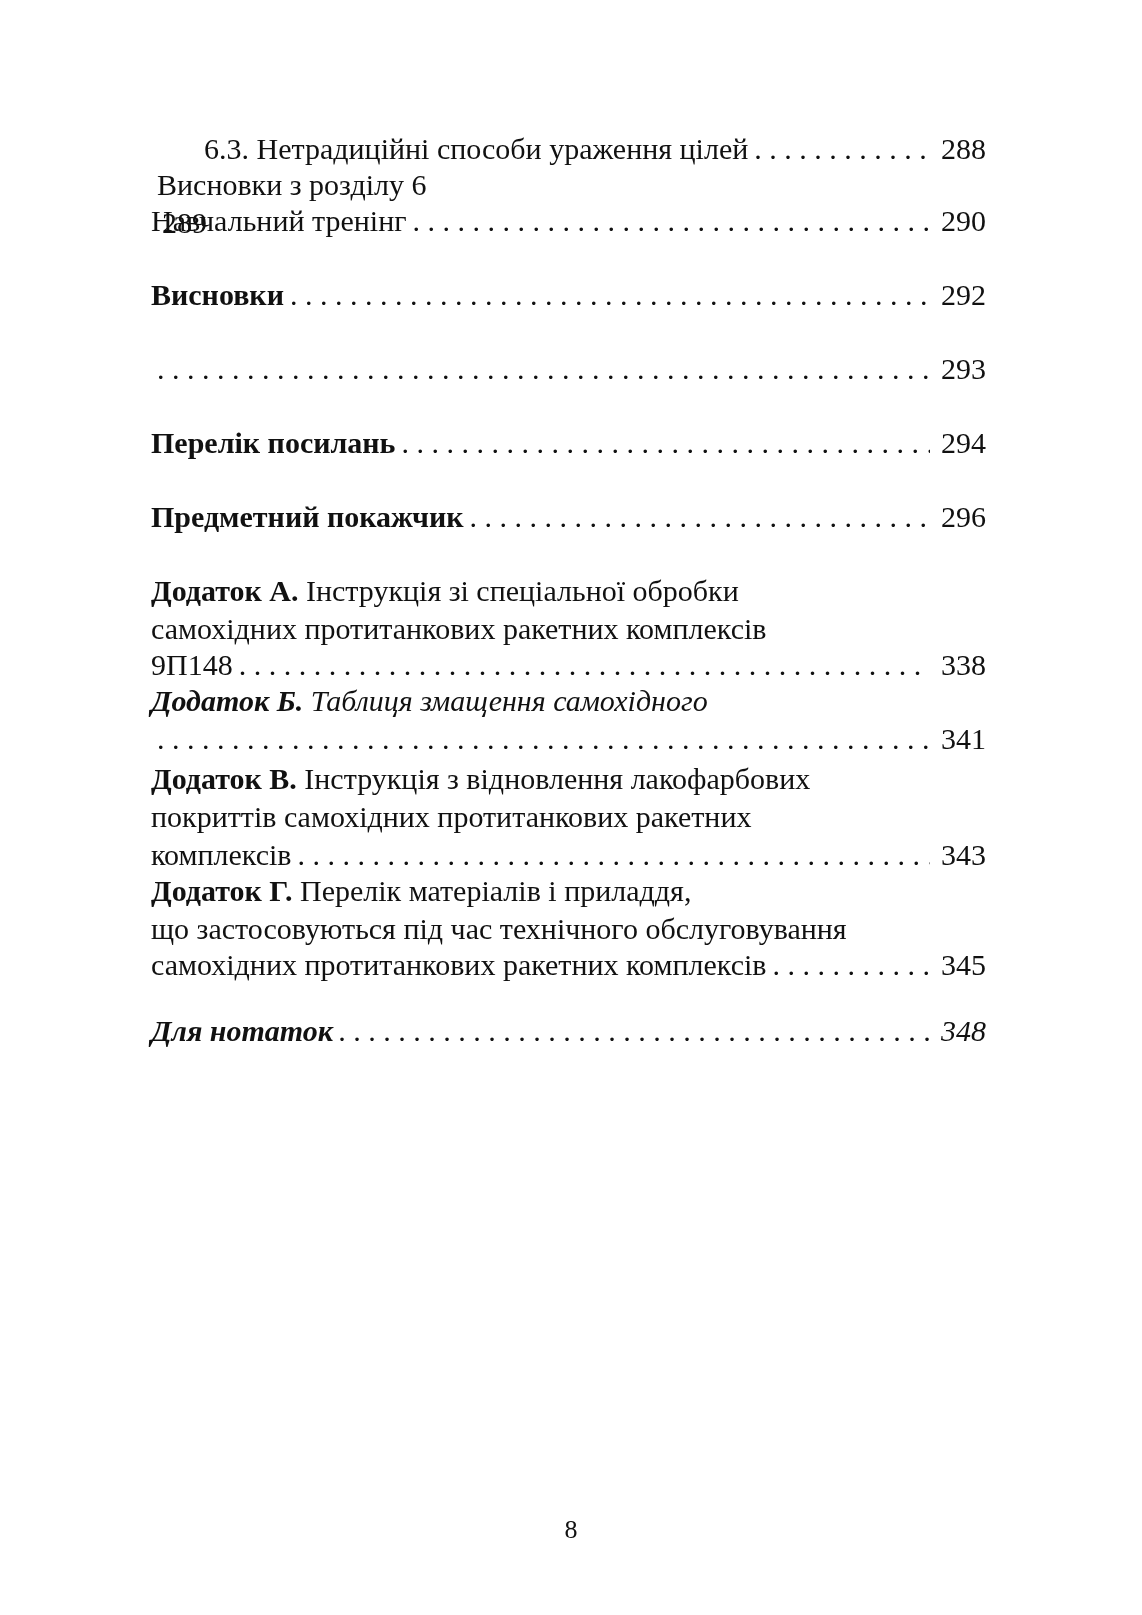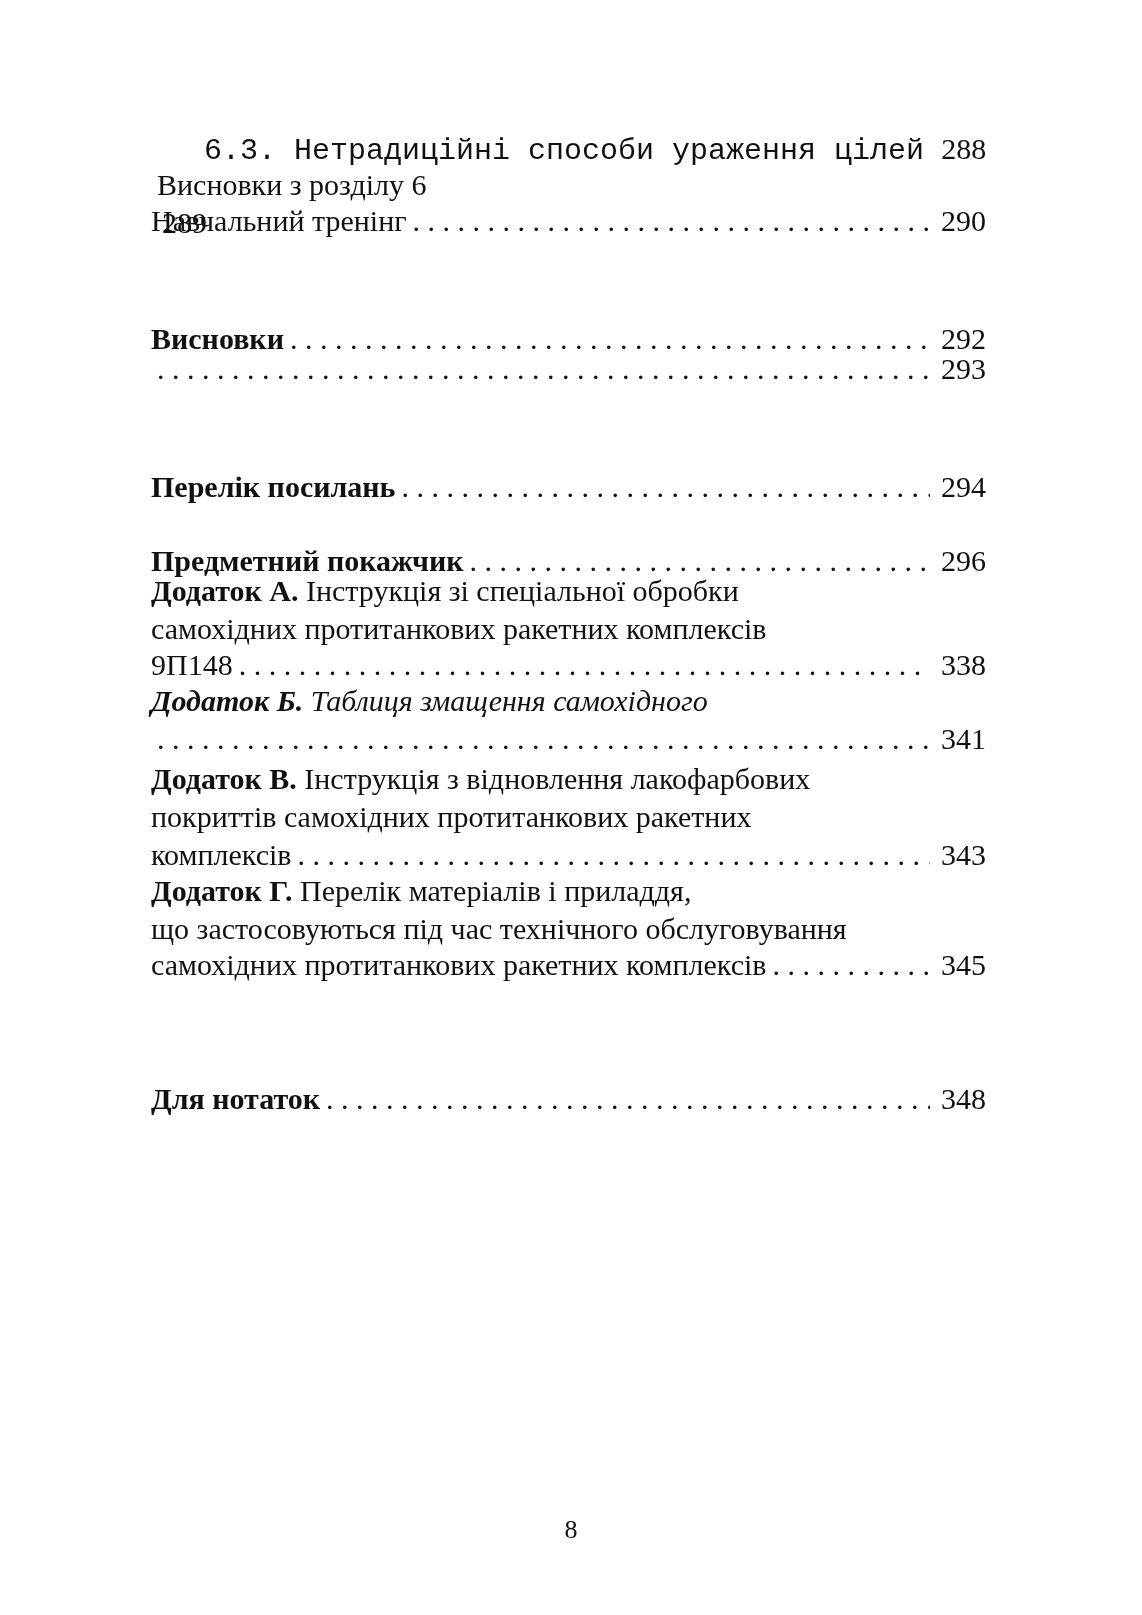--- a/index.html
+++ b/index.html
@@ -5,22 +5,22 @@
   html, body { margin:0; padding:0; background:#ffffff; }
   body { width:1142px; height:1615px; position:relative; overflow:hidden;
          font-family:"Liberation Serif", "DejaVu Serif", serif; color:#111; }
   .toc { position:absolute; left:151px; width:835px; top:0; }
   .line { position:absolute; left:0; width:835px; height:38px; font-size:30px; line-height:38px;
           display:flex; align-items:baseline; white-space:nowrap; }
   .line .txt { flex:0 0 auto; }
   .line .dots { flex:1 1 auto; overflow:hidden; letter-spacing:0; margin:0 6px 0 6px; }
   .line .dots::before { content:". . . . . . . . . . . . . . . . . . . . . . . . . . . . . . . . . . . . . . . . . . . . . . . . . . . . . . . . . . . . . . . . . . . . . . . . . . . . . . . . . . . . . . . . . . . . . . . . . . . . . . . . . . . . . . . . ."; }
   .line .pg { flex:0 0 auto; text-align:right; min-width:50px; }
-  .b { font-weight:bold;margin-top:44px; }
-  .indent { padding-left:53px;font-family:Liberation Mono, monospace; }
+  .b { font-weight:bold; }
+  .indent { padding-left:53px; }
   .page-num { position:absolute; top:1515px; left:0; width:1142px; text-align:center; font-size:26px; }
 </style>
 </head>
 <body>
 
 <div class="toc">
 
   <div class="line" style="top:130px;">
     <span class="txt indent">6.3. Нетрадиційні способи ураження цілей</span>
     <span class="dots"></span>
@@ -94,20 +94,20 @@
   </div>
   <div class="line" style="top:910px;">
     <span class="txt">що застосовуються під час технічного обслуговування</span>
   </div>
   <div class="line" style="top:946px;">
     <span class="txt">самохідних протитанкових ракетних комплексів</span>
     <span class="dots"></span>
     <span class="pg">345</span>
   </div>
 
-  <div class="line" style="top:1036px;">
+  <div class="line" style="top:1012px;font-style:italic;">
     <span class="txt b">Для нотаток</span>
     <span class="dots"></span>
     <span class="pg">348</span>
   </div>
 </div>
 
 <div class="page-num">8</div>
 
 </body></html>

